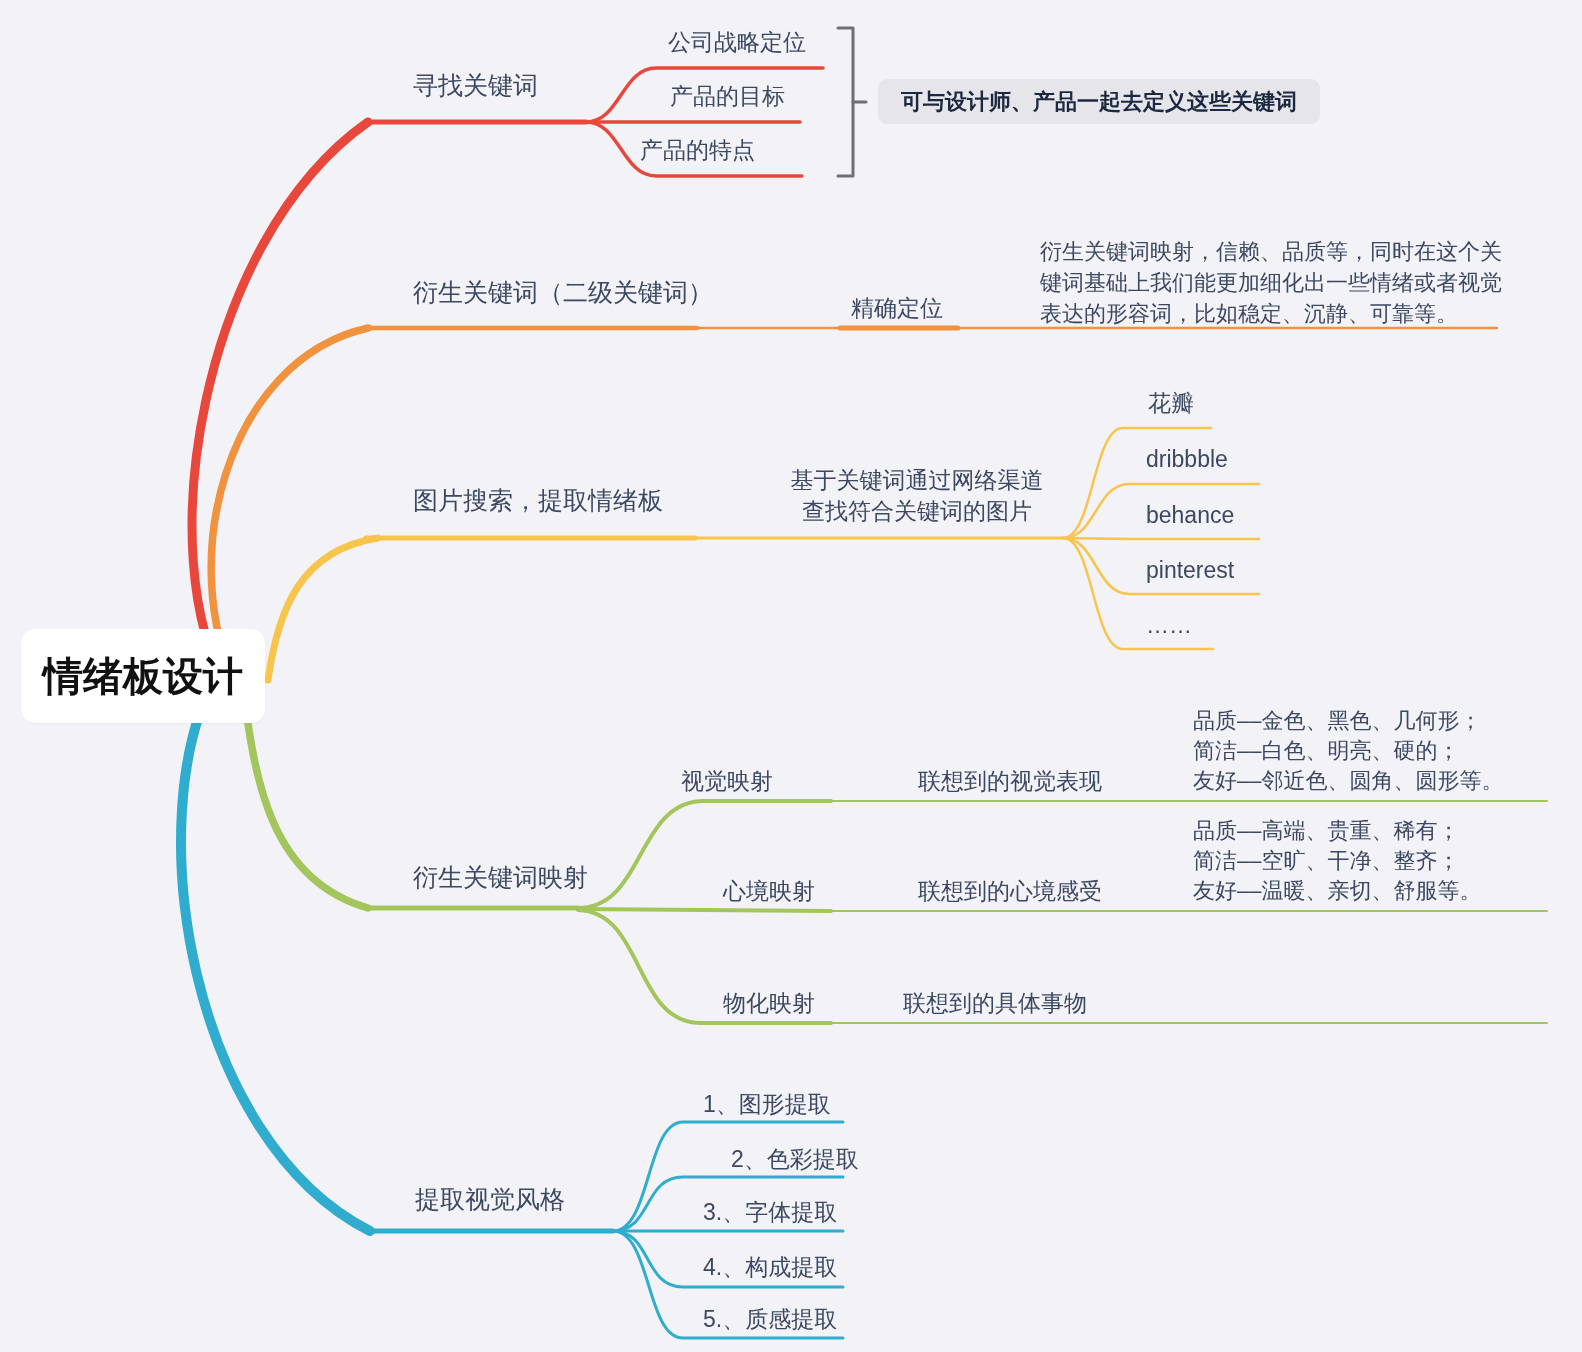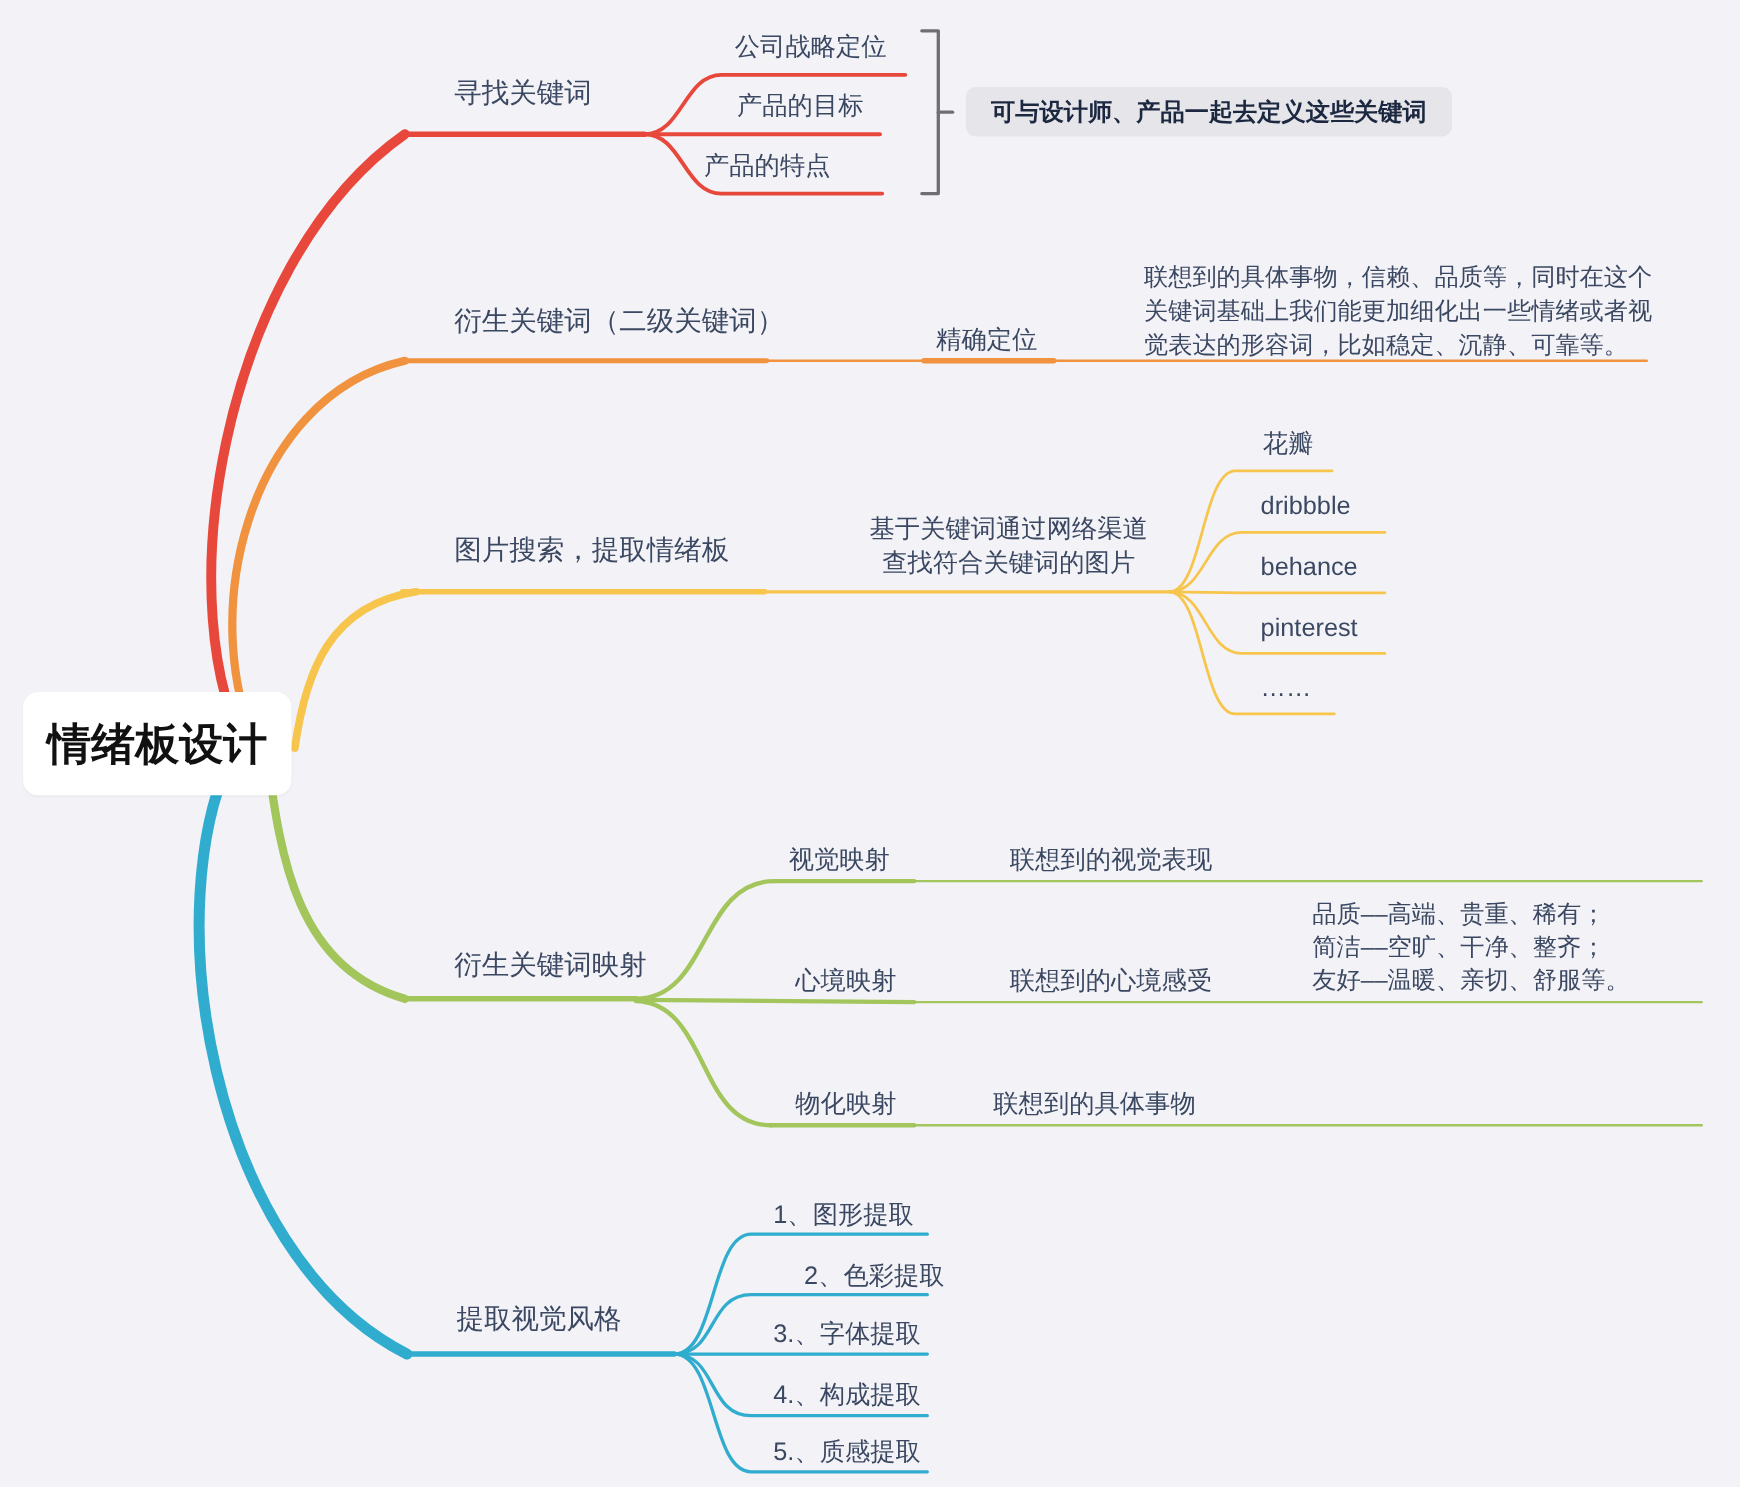--- a/index.html
+++ b/index.html
@@ -100,34 +100,37 @@
   <div class="root-node">情绪板设计</div>
 
   <div class="txt lbl" style="left:413px;top:70px;">寻找关键词</div>
   <div class="txt sub" style="left:668px;top:29px;">公司战略定位</div>
   <div class="txt sub" style="left:670px;top:83px;">产品的目标</div>
   <div class="txt sub" style="left:640px;top:137px;">产品的特点</div>
   <div class="note-box">可与设计师、产品一起去定义这些关键词</div>
 
   <div class="txt lbl" style="left:413px;top:277px;">衍生关键词（二级关键词）</div>
   <div class="txt sub" style="left:851px;top:295px;">精确定位</div>
-  <div class="txt para" style="left:1040px;top:236px;">联想到的具体事物，信赖、品质等，同时在这个关键词基础上我们能更加细化出一些情绪或者视觉表达的形容词，比如稳定、沉静、可靠等。</div>
+  <div class="txt para" style="left:1040px;top:236px;">衍生关键词映射，信赖、品质等，同时在这个关键词基础上我们能更加细化出一些情绪或者视觉表达的形容词，比如稳定、沉静、可靠等。</div>
 
   <div class="txt lbl" style="left:413px;top:485px;">图片搜索，提取情绪板</div>
   <div class="b3note">基于关键词通过网络渠道查找符合关键词的图片</div>
   <div class="txt sub" style="left:1148px;top:390px;">花瓣</div>
   <div class="txt sub" style="left:1146px;top:446px;">dribbble</div>
   <div class="txt sub" style="left:1146px;top:502px;">behance</div>
   <div class="txt sub" style="left:1146px;top:557px;">pinterest</div>
   <div class="txt sub" style="left:1146px;top:612px;">……</div>
 
   <div class="txt lbl" style="left:413px;top:862px;">衍生关键词映射</div>
 
-  <div class="txt sub" style="left:717px;top:768px;">视觉映射</div>
+  <div class="txt sub" style="left:681px;top:768px;">视觉映射</div>
   <div class="txt sub" style="left:918px;top:768px;">联想到的视觉表现</div>
+  <div class="txt detail" style="left:1193px;top:706px;">品质––金色、黑色、几何形；
+简洁––白色、明亮、硬的；
+友好––邻近色、圆角、圆形等。</div>
 
   <div class="txt sub" style="left:723px;top:878px;">心境映射</div>
   <div class="txt sub" style="left:918px;top:878px;">联想到的心境感受</div>
   <div class="txt detail" style="left:1193px;top:816px;">品质––高端、贵重、稀有；
 简洁––空旷、干净、整齐；
 友好––温暖、亲切、舒服等。</div>
 
   <div class="txt sub" style="left:723px;top:990px;">物化映射</div>
   <div class="txt sub" style="left:903px;top:990px;">联想到的具体事物</div>
 

